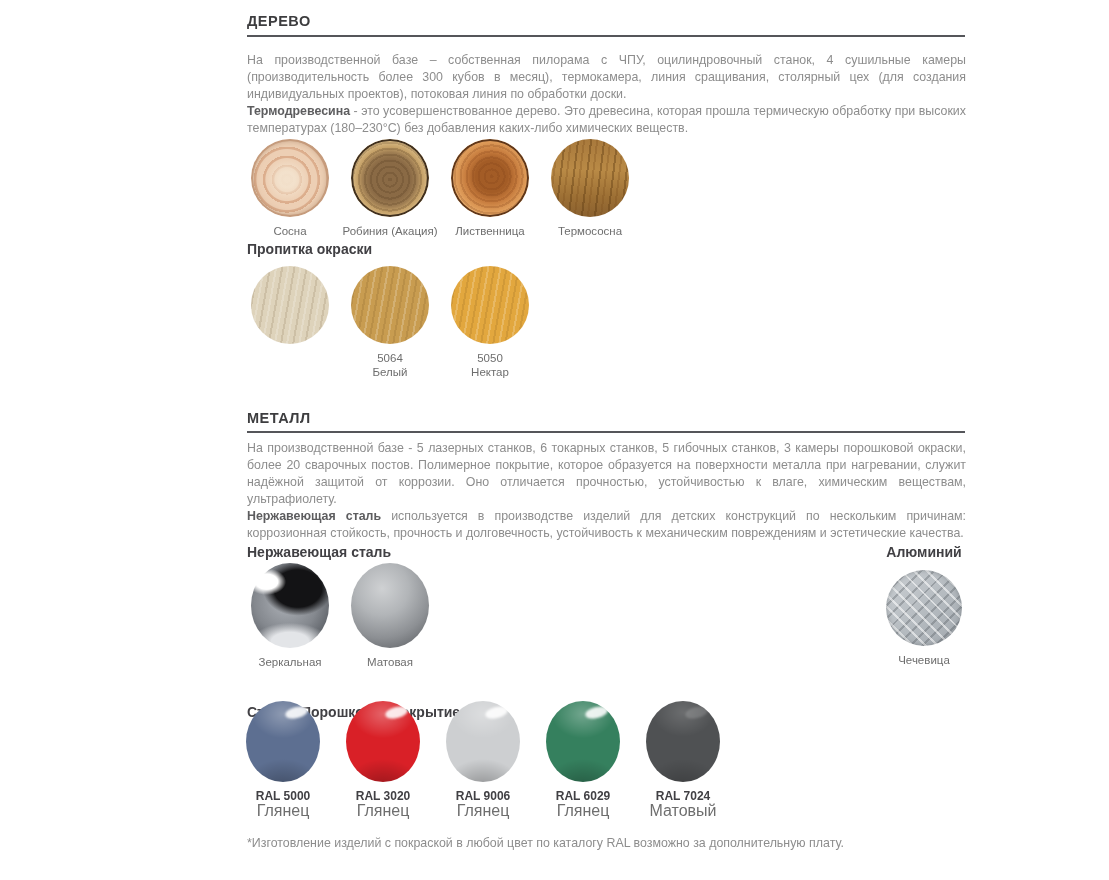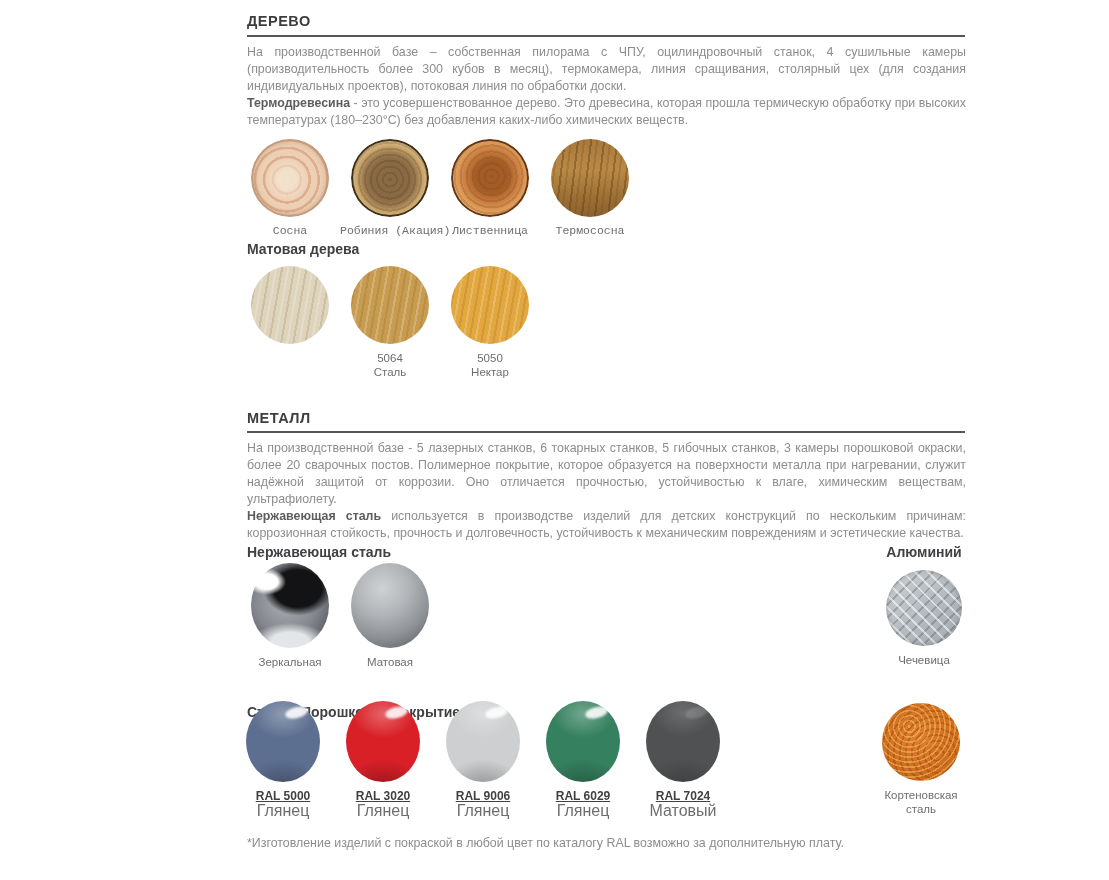--- a/index.html
+++ b/index.html
@@ -17,21 +17,21 @@
   #metal-title { top:410px; }
   .rule { position:absolute; left:247px; width:718px; height:2px; background:#55565a; }
   #wood-rule  { top:35px; }
   #metal-rule { top:431px; }
 
   
   .para {
     position:absolute; left:247px; width:719px;
     font-size:12.4px; line-height:17px; color:#8d8d8d; text-align:justify;
   }
-  #wood-para  { top:44px; }
+  #wood-para  { top:52px; }
   #metal-para { top:440px; }
   .para b { color:#5d5d5f; }
 
   
   .subhead { position:absolute; font-size:14px; font-weight:bold; color:#414044; }
   #imp-head    { left:247px; top:241px; }
   #ss-head     { left:247px; top:544px; }
   #al-head     { left:874px; top:544px; width:100px; text-align:center; }
   #powder-head { left:247px; top:681px;margin-top:23px; }
 
@@ -39,22 +39,22 @@
   .row { position:absolute; display:flex; }
   #wood-row   { left:240px; top:139px; }
   #imp-row    { left:240px; top:266px; }
   #ss-row     { left:240px; top:563px; }
   #al-cell    { position:absolute; left:874px; top:570px; width:100px; text-align:center; }
   #powder-row { left:233px; top:701px; }
   #corten-cell{ position:absolute; left:871px; top:703px; width:100px; text-align:center; }
   .cell { width:100px; text-align:center; }
 
   .cap { margin-top:7px; font-size:11.5px; color:#6e6e6e; line-height:14px; }
-  .cap-nowrap { white-space:nowrap;font-family:Liberation Mono, monospace; }
-  .ral-code { font-size:12px; font-weight:bold; color:#414044; line-height:15px;text-decoration:underline; }
+  .cap-nowrap { white-space:nowrap; }
+  .ral-code { font-size:12px; font-weight:bold; color:#414044; line-height:15px; }
   .ral-fin  { font-size:16px; color:#6e6e6e; line-height:14px; }
 
   
   .slice { width:78px; height:78px; border-radius:50%; margin:0 auto; }
   .slice-pine {
     background-image:
       radial-gradient(circle at 46% 52%, rgba(243,226,205,.95) 0 14%, rgba(243,226,205,0) 38%),
       repeating-radial-gradient(circle at 46% 52%, #edcfb4 0 3px, #dcae8d 4px 6px, #edcfb4 6px 9px);
     background-color:#e7c2a4;
     box-shadow: inset 0 0 0 2px #c59b7c, inset 0 0 7px rgba(115,72,42,.55);
@@ -171,31 +171,31 @@
     <div class="cell">
       <div class="slice slice-larch"></div>
       <div class="cap cap-nowrap">Лиственница</div>
     </div>
     <div class="cell">
       <div class="slice slice-thermo"></div>
       <div class="cap cap-nowrap">Термососна</div>
     </div>
   </div>
 
-  <div class="subhead" id="imp-head">Матовая дерева</div>
+  <div class="subhead" id="imp-head">Пропитка окраски</div>
 
   <div class="row" id="imp-row">
     <div class="cell">
       <div class="imp" style="--c: #ded3bb;"></div>
     </div>
     <div class="cell">
       <div class="imp" style="--c: #c89c50;"></div>
       <div class="cap">
         <div>5064</div>
-        <div>Сталь</div>
+        <div>Белый</div>
       </div>
     </div>
     <div class="cell">
       <div class="imp" style="--c: #e2a73e;"></div>
       <div class="cap">
         <div>5050</div>
         <div>Нектар</div>
       </div>
     </div>
   </div>
@@ -259,20 +259,16 @@
     </div>
     <div class="cell">
       <div class="ball matte" style="--c: #4f5153;"></div>
       <div class="cap">
         <div class="ral-code">RAL 7024</div>
         <div class="ral-fin">Матовый</div>
       </div>
     </div>
   </div>
 
-  <div id="corten-cell">
-    <div class="corten"></div>
-    <div class="cap">Кортеновская сталь</div>
-  </div>
 
   <div id="footnote">*Изготовление изделий с покраской в любой цвет по каталогу RAL возможно за дополнительную плату.</div>
 
 </div>
 
 </body></html>

